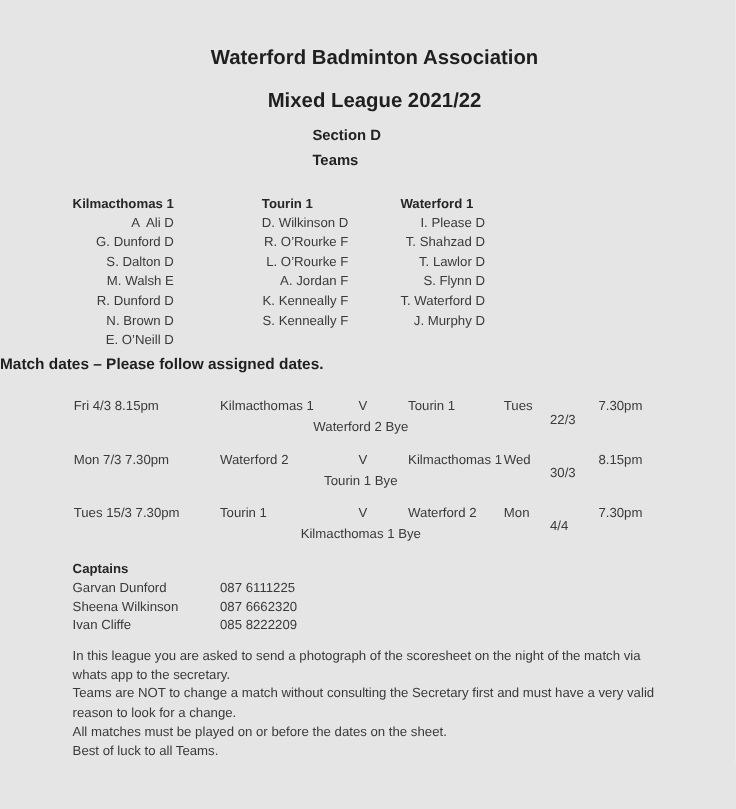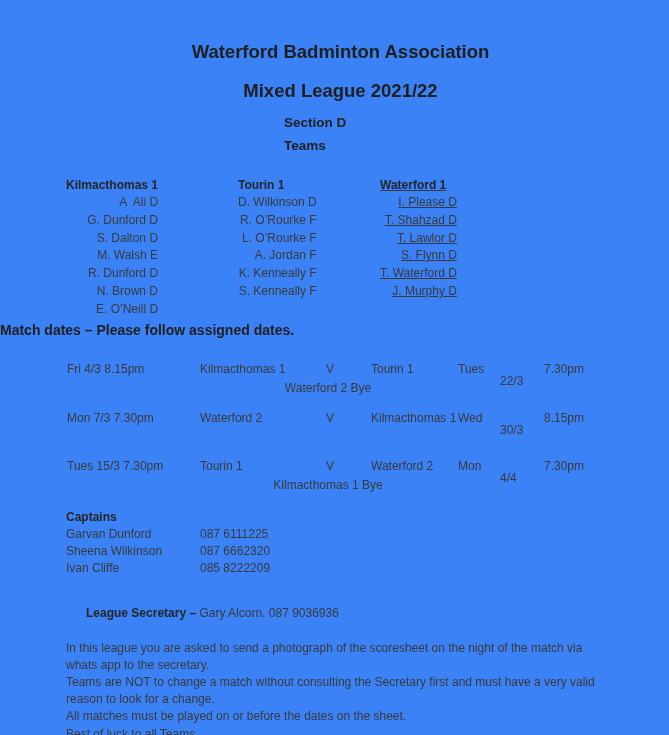--- a/index.html
+++ b/index.html
@@ -1,35 +1,35 @@
 <!DOCTYPE html>
 <html><head>
 <meta charset="utf-8">
 <style>
   html,body { margin:0; padding:0; background:#ffffff; }
   .page {
     position:relative; width:669px; height:735px; margin:0 auto;
-    background:#3b82f6; overflow:hidden;
+    background:#e5e5e5; overflow:hidden;
     font-family:"Liberation Sans", sans-serif;
     color:#3a3a3a;
     -webkit-font-smoothing:antialiased;
   }
   .abs { position:absolute; }
 
   
   .title    { top:41px;  left:6px; width:669px; text-align:center; font-size:18.5px; font-weight:bold; color:#1f1f1f; }
   .subtitle { top:80px;  left:6px; width:669px; text-align:center; font-size:18.5px; font-weight:bold; color:#1f1f1f; }
   .section-label { top:115px; left:284px; font-size:13.5px; font-weight:bold; color:#222; }
   .teams-label   { top:138px; left:284px; font-size:13.5px; font-weight:bold; color:#222; }
 
   
   .team-col { top:176px; font-size:12px; }
   .team-col-1 { left:66px; }
   .team-col-2 { left:238px; }
-  .team-col-3 { left:380px;text-decoration:underline; }
+  .team-col-3 { left:364px; }
   .team-name { font-weight:bold; color:#262626; line-height:18px; height:18px; white-space:pre; }
   .player    { line-height:17.8px; height:17.8px; white-space:pre;text-align:right; }
 
   
   .match-heading { top:322px; left:0; width:669px; font-size:14px; font-weight:bold; color:#1f1f1f; }
   .match-row { left:0; width:669px; height:38px; font-size:12px; }
   .match-row-1 { top:362px; }
   .match-row-2 { top:411px; }
   .match-row-3 { top:459px; }
   .match-row span { position:absolute; white-space:pre; }
@@ -108,20 +108,21 @@
   </div>
 
   <div class="abs match-row match-row-2">
     <span class="m-sched">Mon 7/3 7.30pm</span>
     <span class="m-home">Waterford 2</span>
     <span class="m-v">V</span>
     <span class="m-away">Kilmacthomas 1</span>
     <span class="m-day">Wed</span>
     <span class="m-date">30/3</span>
     <span class="m-time">8.15pm</span>
+    <span class="m-bye">Tourin 1 Bye</span>
   </div>
 
   <div class="abs match-row match-row-3">
     <span class="m-sched">Tues 15/3 7.30pm</span>
     <span class="m-home">Tourin 1</span>
     <span class="m-v">V</span>
     <span class="m-away">Waterford 2</span>
     <span class="m-day">Mon</span>
     <span class="m-date">4/4</span>
     <span class="m-time">7.30pm</span>
@@ -138,23 +139,20 @@
       <span>Sheena Wilkinson</span>
       <span class="captain-phone">087 6662320</span>
     </div>
     <div class="captain-row">
       <span>Ivan Cliffe</span>
       <span class="captain-phone">085 8222209</span>
     </div>
   </div>
 
   <div class="abs footer">
-    <div class="footer-line">
-      <span class="sec-label">League Secretary – </span><span>Gary Alcorn. 087 9036936</span>
-    </div>
     <div class="footer-line">In this league you are asked to send a photograph of the scoresheet on the night of the match via</div>
     <div class="footer-line">whats app to the secretary.</div>
     <div class="footer-line">Teams are NOT to change a match without consulting the Secretary first and must have a very valid</div>
     <div class="footer-line">reason to look for a change.</div>
     <div class="footer-line">All matches must be played on or before the dates on the sheet.</div>
     <div class="footer-line">Best of luck to all Teams.</div>
   </div>
 
 </div>
 

